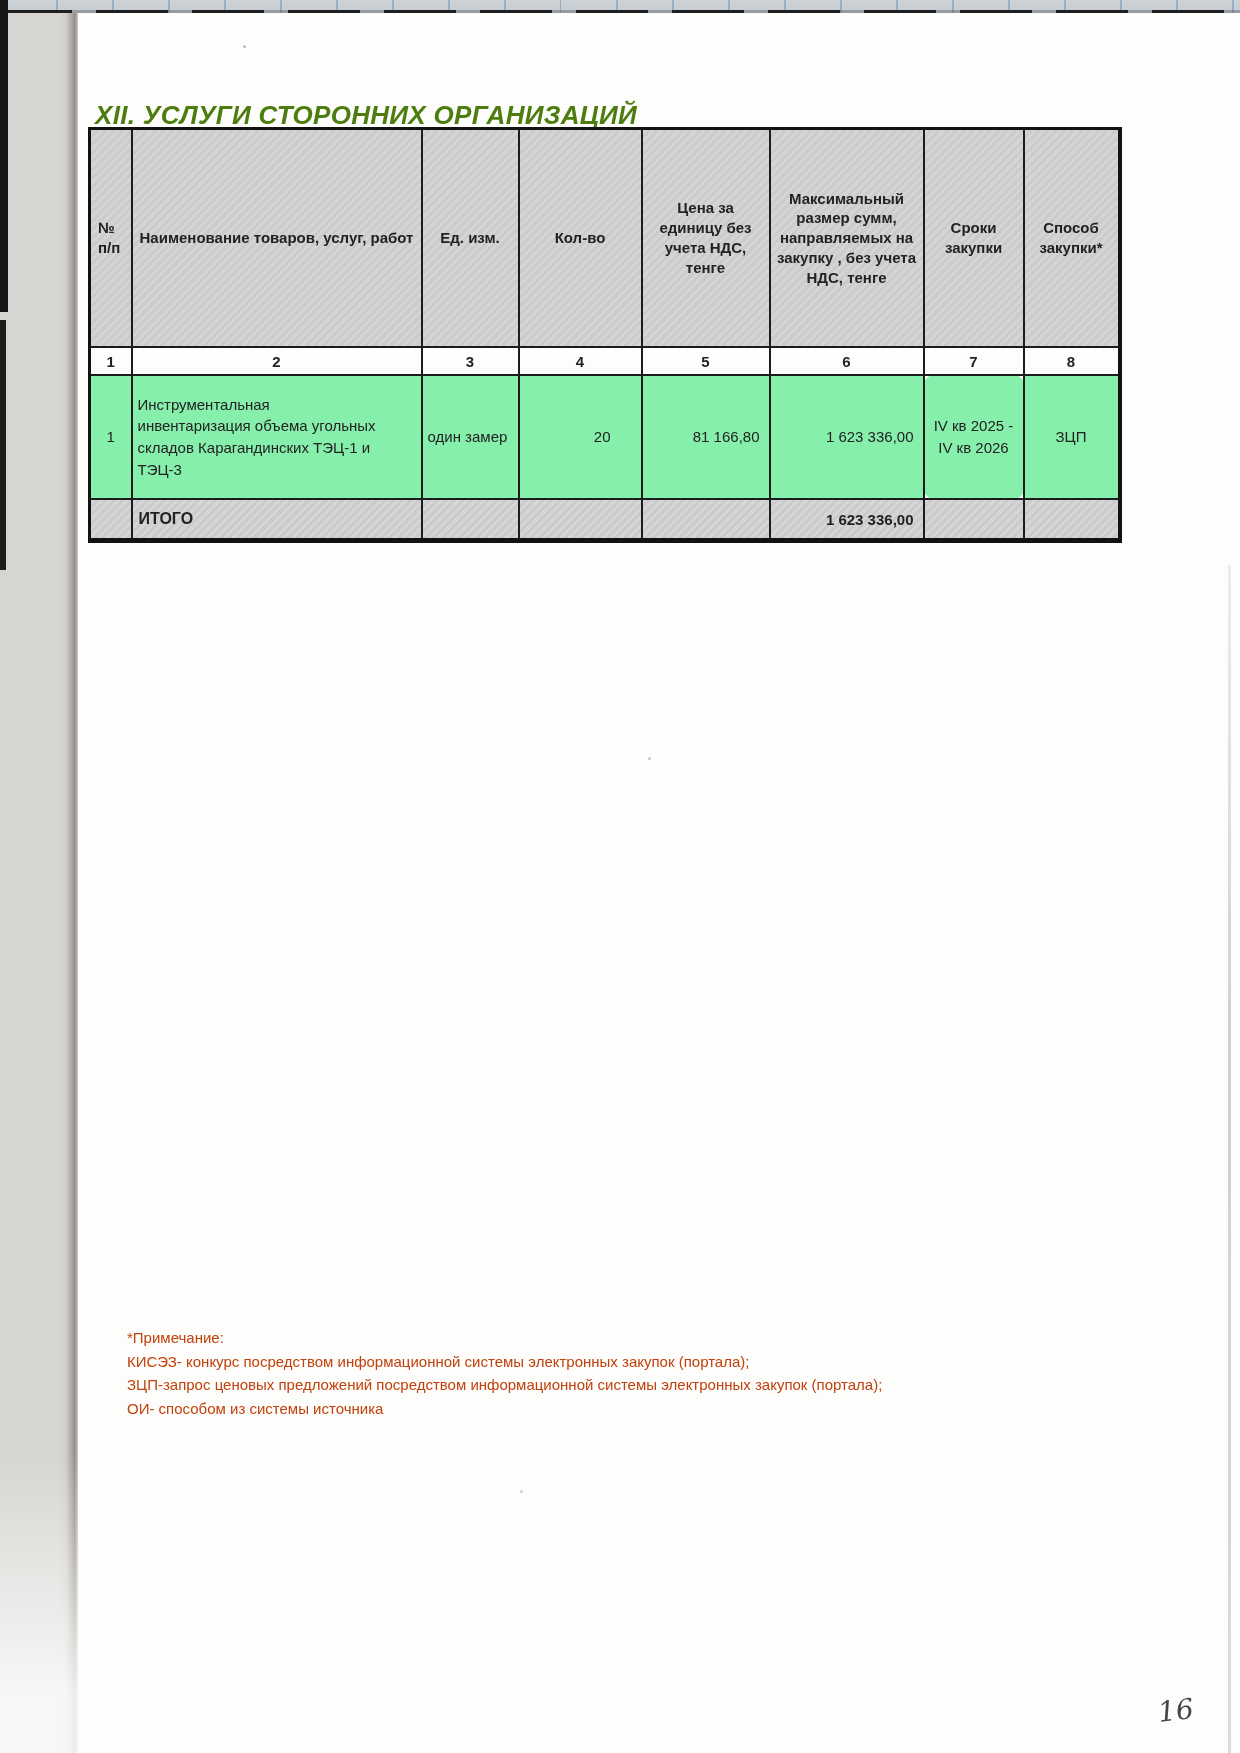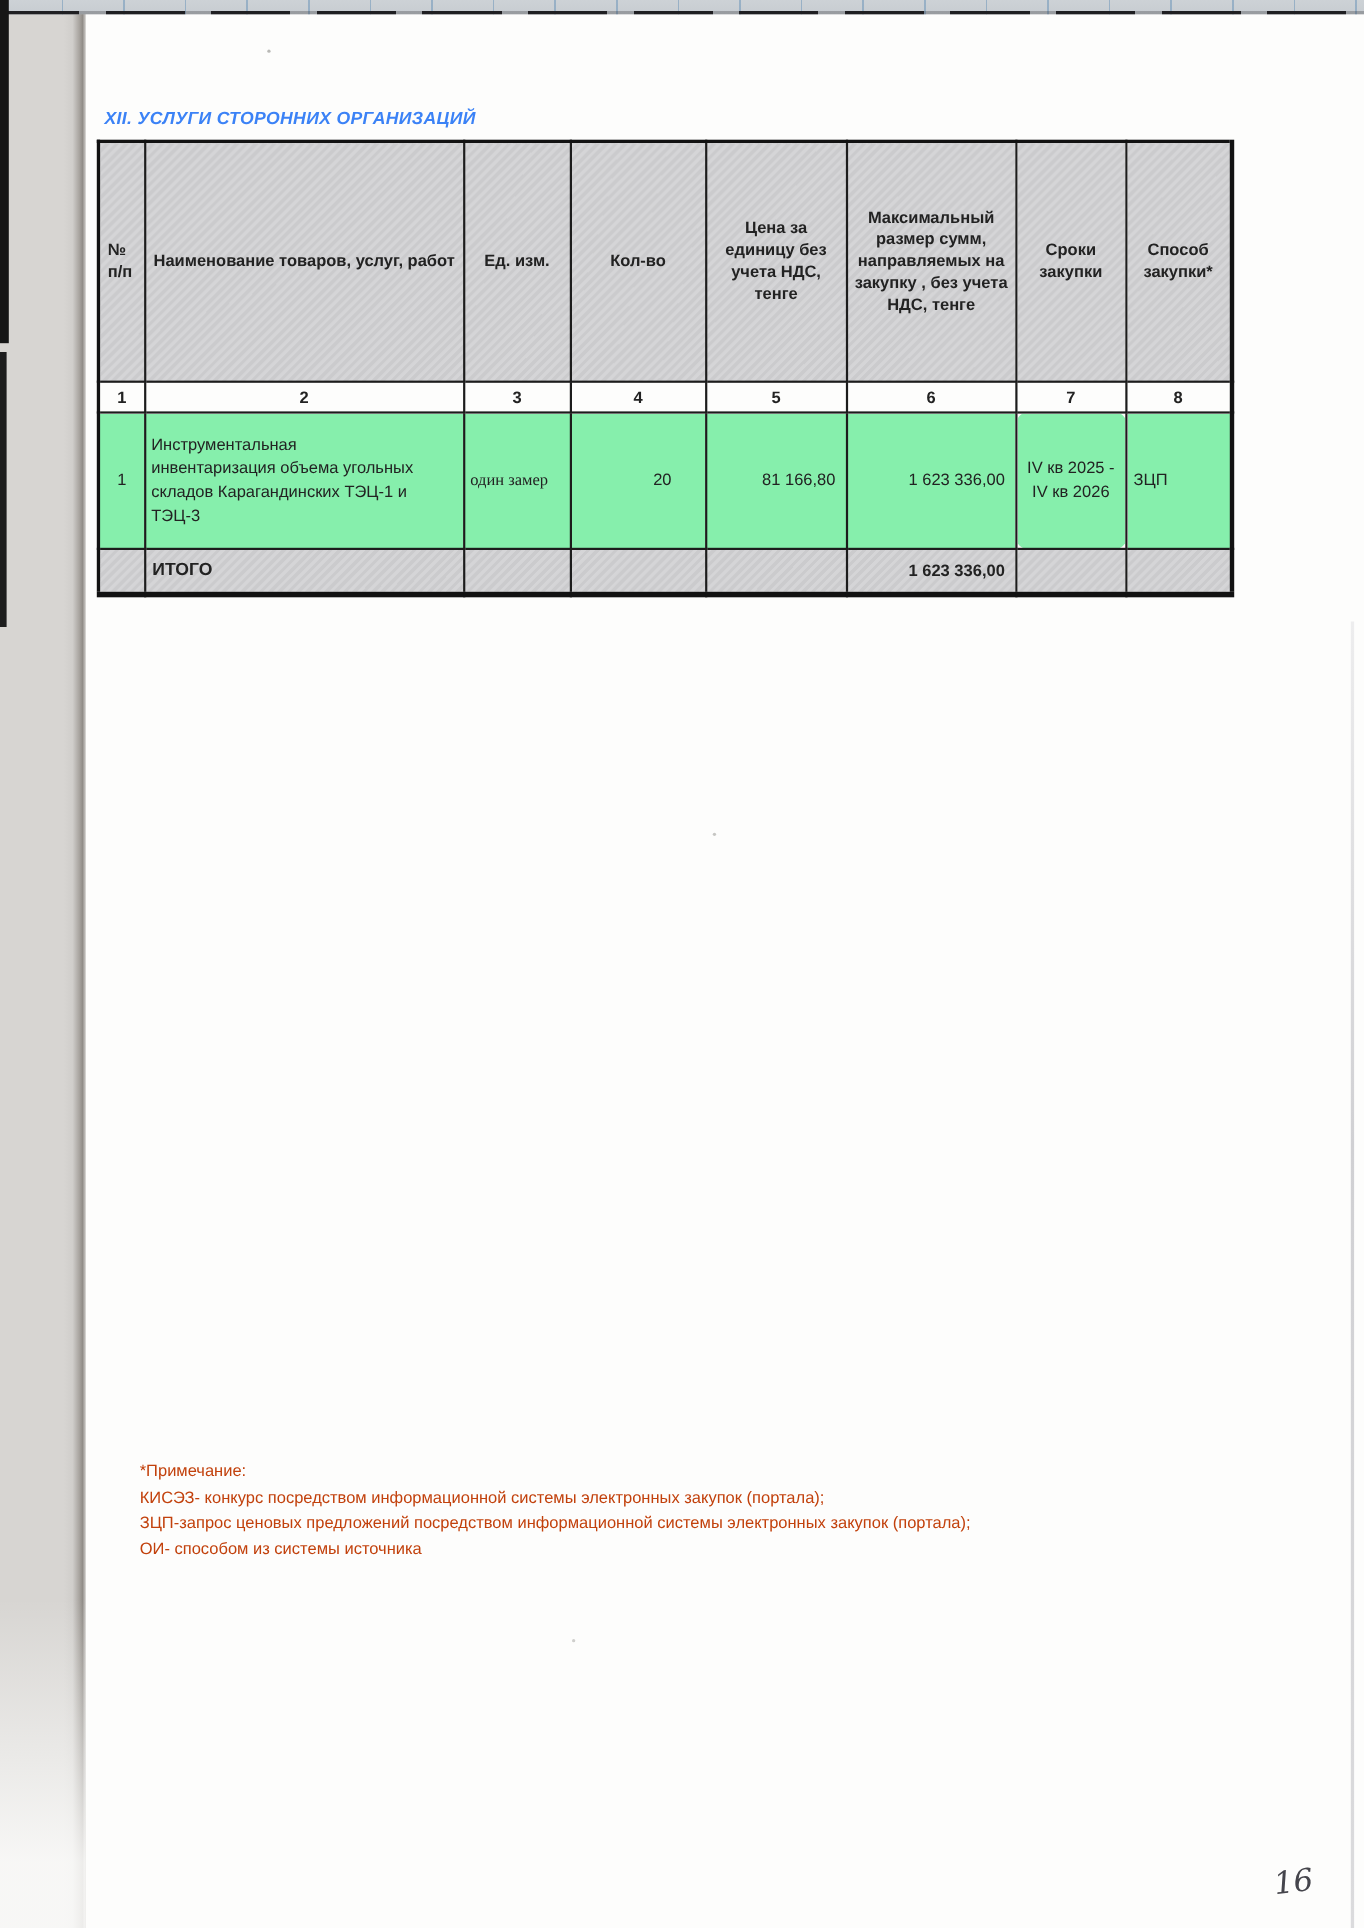--- a/index.html
+++ b/index.html
@@ -32,21 +32,21 @@
   .scan-black-b{position:absolute;left:0;top:320px;width:6px;height:250px;background:#1d1d1d;}
   .scan-edge-right{
     position:absolute;left:1228px;top:565px;width:3px;height:1188px;
     background:linear-gradient(180deg,#ededee,#d0d0d3 40%,#dbdbdd);
   }
   .speck{position:absolute;width:3px;height:3px;border-radius:50%;background:#b9b9b6;
     box-shadow:405px 712px 0 #c6c6c3, 277px 1445px 0 #cfcfcc;}
   
   .doc-title{
     position:absolute;left:95px;top:100px;
-    font-style:italic;font-weight:bold;font-size:16px;letter-spacing:.3px;color:#3b82f6;
+    font-style:italic;font-weight:bold;font-size:26px;letter-spacing:.3px;color:#4d7c0f;
     white-space:nowrap;
   }
   table.purchase-table{
     position:absolute;left:88px;top:127px;width:1030px;
     border-collapse:collapse;table-layout:fixed;background:#fdfdfc;
     border:3px solid #121212;border-right-width:4px;border-bottom-width:5px;
   }
   .purchase-table td{
     border:2px solid #1c1c1c;font-size:15px;color:#222;
     padding:2px 6px;overflow:hidden;
@@ -54,26 +54,26 @@
   .row-header td{
     height:212px;background-color:#d2d2d4;
     background-image:repeating-linear-gradient(135deg, rgba(255,255,255,.06) 0 3px, rgba(0,0,0,.035) 3px 6px);
     font-weight:bold;text-align:center;vertical-align:middle;line-height:1.32;
   }
   .row-header td.c-idx{text-align:left;padding-left:7px;}
   .row-nums td{height:24px;font-weight:bold;text-align:center;padding:1px 4px;background:#fdfdfc;}
   .row-data td{height:118px;vertical-align:middle;background:#86efac;line-height:1.35;margin-left:21px;}
   .row-data .c-idx{text-align:center;}
   .row-data .c-name{text-align:left;padding-left:5px;line-height:1.45;}
-  .row-data .c-unit{text-align:left;padding-left:5px;font-family:Liberation Serif, serif;}
+  .row-data .c-unit{text-align:left;padding-left:5px;}
   .row-data .c-qty{text-align:right;padding-right:30px;}
   .row-data .c-price{text-align:right;padding-right:9px;}
   .row-data .c-sum{text-align:right;padding-right:9px;}
   .row-data .c-terms{text-align:center;padding:2px 3px;line-height:1.5;border-radius:10px;}
-  .row-data .c-method{}
+  .row-data .c-method{text-align:center;}
   .row-total td{
     height:34px;background-color:#d2d2d4;
     background-image:repeating-linear-gradient(135deg, rgba(255,255,255,.06) 0 3px, rgba(0,0,0,.035) 3px 6px);
     font-weight:bold;vertical-align:middle;margin-left:24px;
   }
   .row-total .c-name{text-align:left;padding-left:6px;font-size:16px;}
   .row-total .c-sum{text-align:right;padding-right:9px;}
   .preline{white-space:pre-line;}
   
   .notes{position:absolute;left:127px;top:1326px;font-size:15px;line-height:23.5px;color:#c2410c;}

